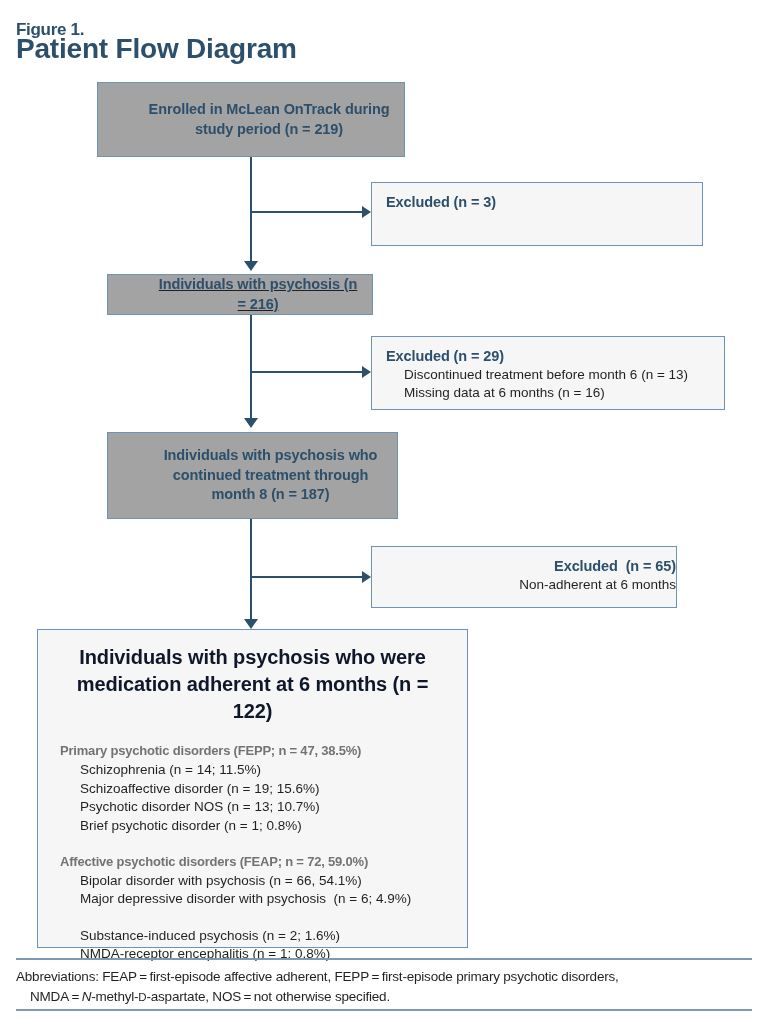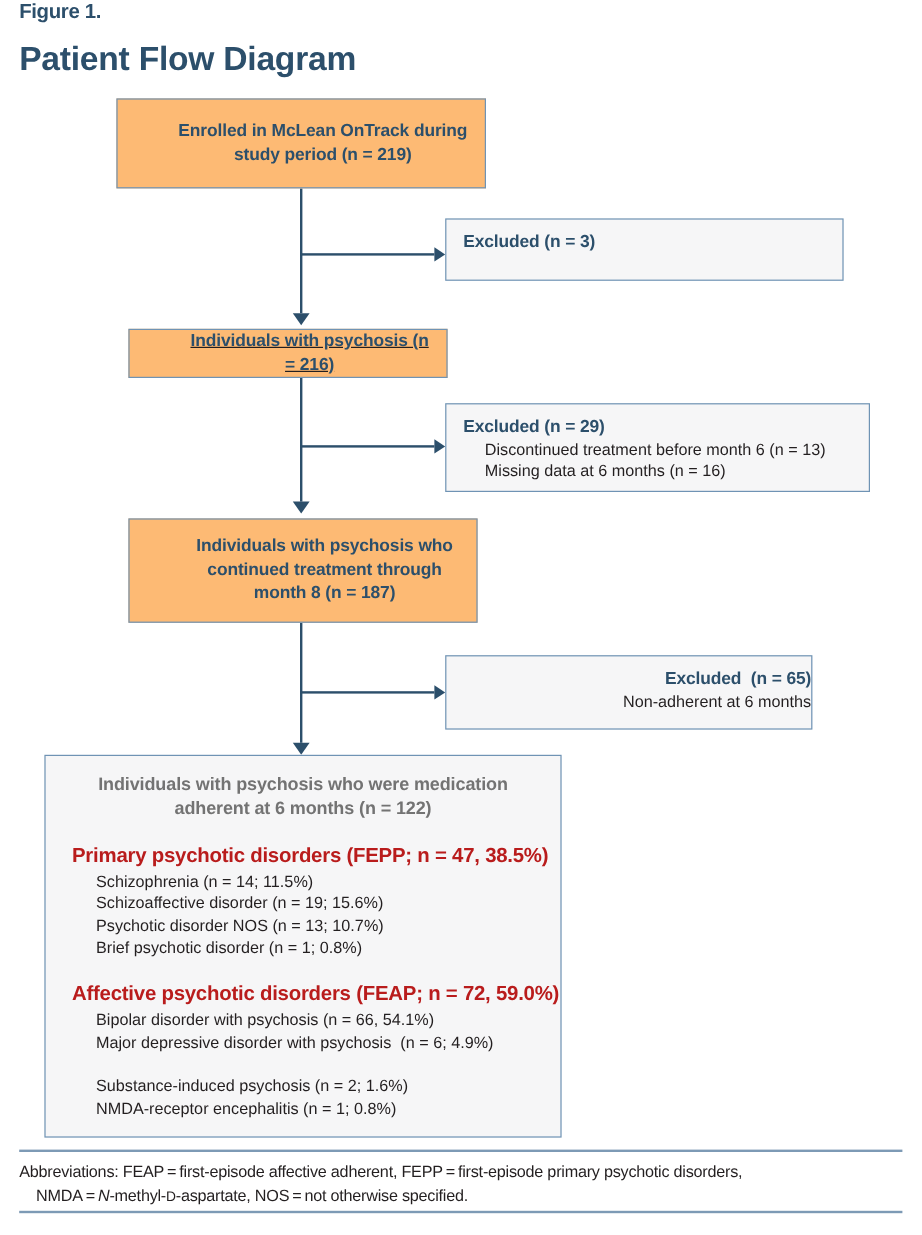--- a/index.html
+++ b/index.html
@@ -13,21 +13,21 @@
     position: relative;
     font-family: "Liberation Sans", sans-serif;
     color: #231f20;
     overflow: hidden;
   }
 
   
   .fig-label {
     position: absolute;
     left: 16px;
-    top: 0;
+    top: 20px;
     font-size: 17px;
     font-weight: 700;
     letter-spacing: -0.3px;
     color: #2c4f6b;
     font-family: "Liberation Sans Narrow", "Liberation Sans", sans-serif;
   }
   .fig-title {
     position: absolute;
     left: 16px;
     top: 33px;
@@ -37,21 +37,21 @@
     color: #2c4f6b;
   }
 
   
   .box {
     position: absolute;
     box-sizing: border-box;
     border: 1.5px solid #6f93b4;
   }
   .box-blue {
-    background: #fdba74;
+    background: #a3a3a3;
     padding-left: 36px;
   }
   .box-gray {
     background: #f6f6f7;
   }
 
   .box-blue .box-text {
     color: #2c4f6b;
     font-weight: 700;
     font-size: 14.5px;
@@ -85,35 +85,35 @@
     color: #231f20;
     font-size: 13.5px;
     line-height: 1.35;
     margin-left: 18px;
     margin-top: 2px;
     white-space: pre;
   }
 
   
   .final-title {
-    color: #737373;
-    font-weight: 700;
-    font-size: 15px;
+    color: #0f172a;
+    font-weight: 700;
+    font-size: 20px;
     text-align: center;
     line-height: 1.35;
     padding: 14px 30px 0 30px;
     letter-spacing: -0.1px;
   }
   .grp {
     padding: 0 0 0 22px;
   }
   .grp-head {
-    color: #b91c1c;
-    font-weight: 700;
-    font-size: 17px;
+    color: #737373;
+    font-weight: 700;
+    font-size: 13px;
     letter-spacing: -0.2px;
     white-space: pre;
   }
   .grp-item {
     color: #231f20;
     font-size: 13.5px;
     line-height: 1.38;
     margin-left: 20px;
     white-space: pre;
   }
@@ -206,21 +206,21 @@
     <div class="box-text">Individuals with psychosis (n = 216)</div>
   </div>
 </div>
 
 <div class="box box-blue" style="left:107px; top:432px; width:291px; height:87px;">
   <div class="center-wrap">
     <div class="box-text">Individuals with psychosis who continued treatment through month 8 (n = 187)</div>
   </div>
 </div>
 
-<div class="box box-gray" style="left:371px; top:182px; width:332px; height:52px;">
+<div class="box box-gray" style="left:371px; top:182px; width:332px; height:64px;">
   <div class="excl-inner">
     <div class="excl-head">Excluded (n = 3)</div>
   </div>
 </div>
 
 <div class="box box-gray" style="left:371px; top:336px; width:354px; height:74px;">
   <div class="excl-inner">
     <div class="excl-head">Excluded (n = 29)</div>
     <div class="excl-sub">Discontinued treatment before month 6 (n = 13)</div>
     <div class="excl-sub" style="margin-top:0;">Missing data at 6 months (n = 16)</div>

